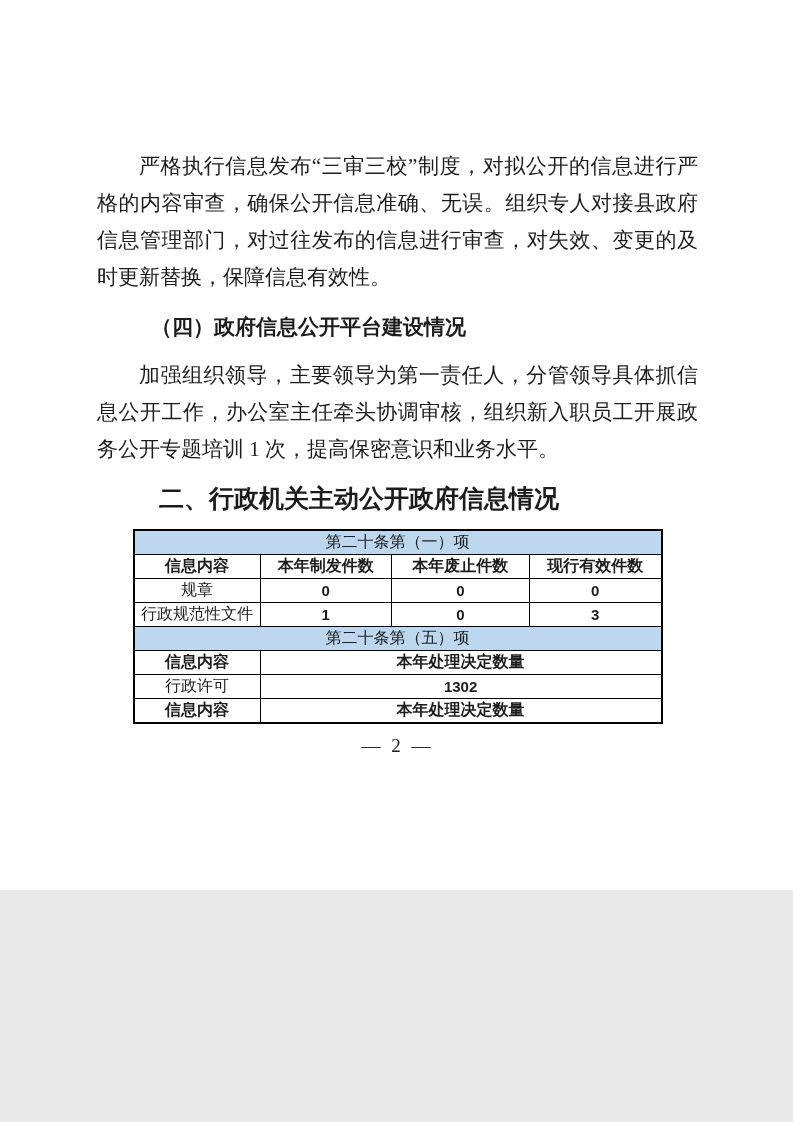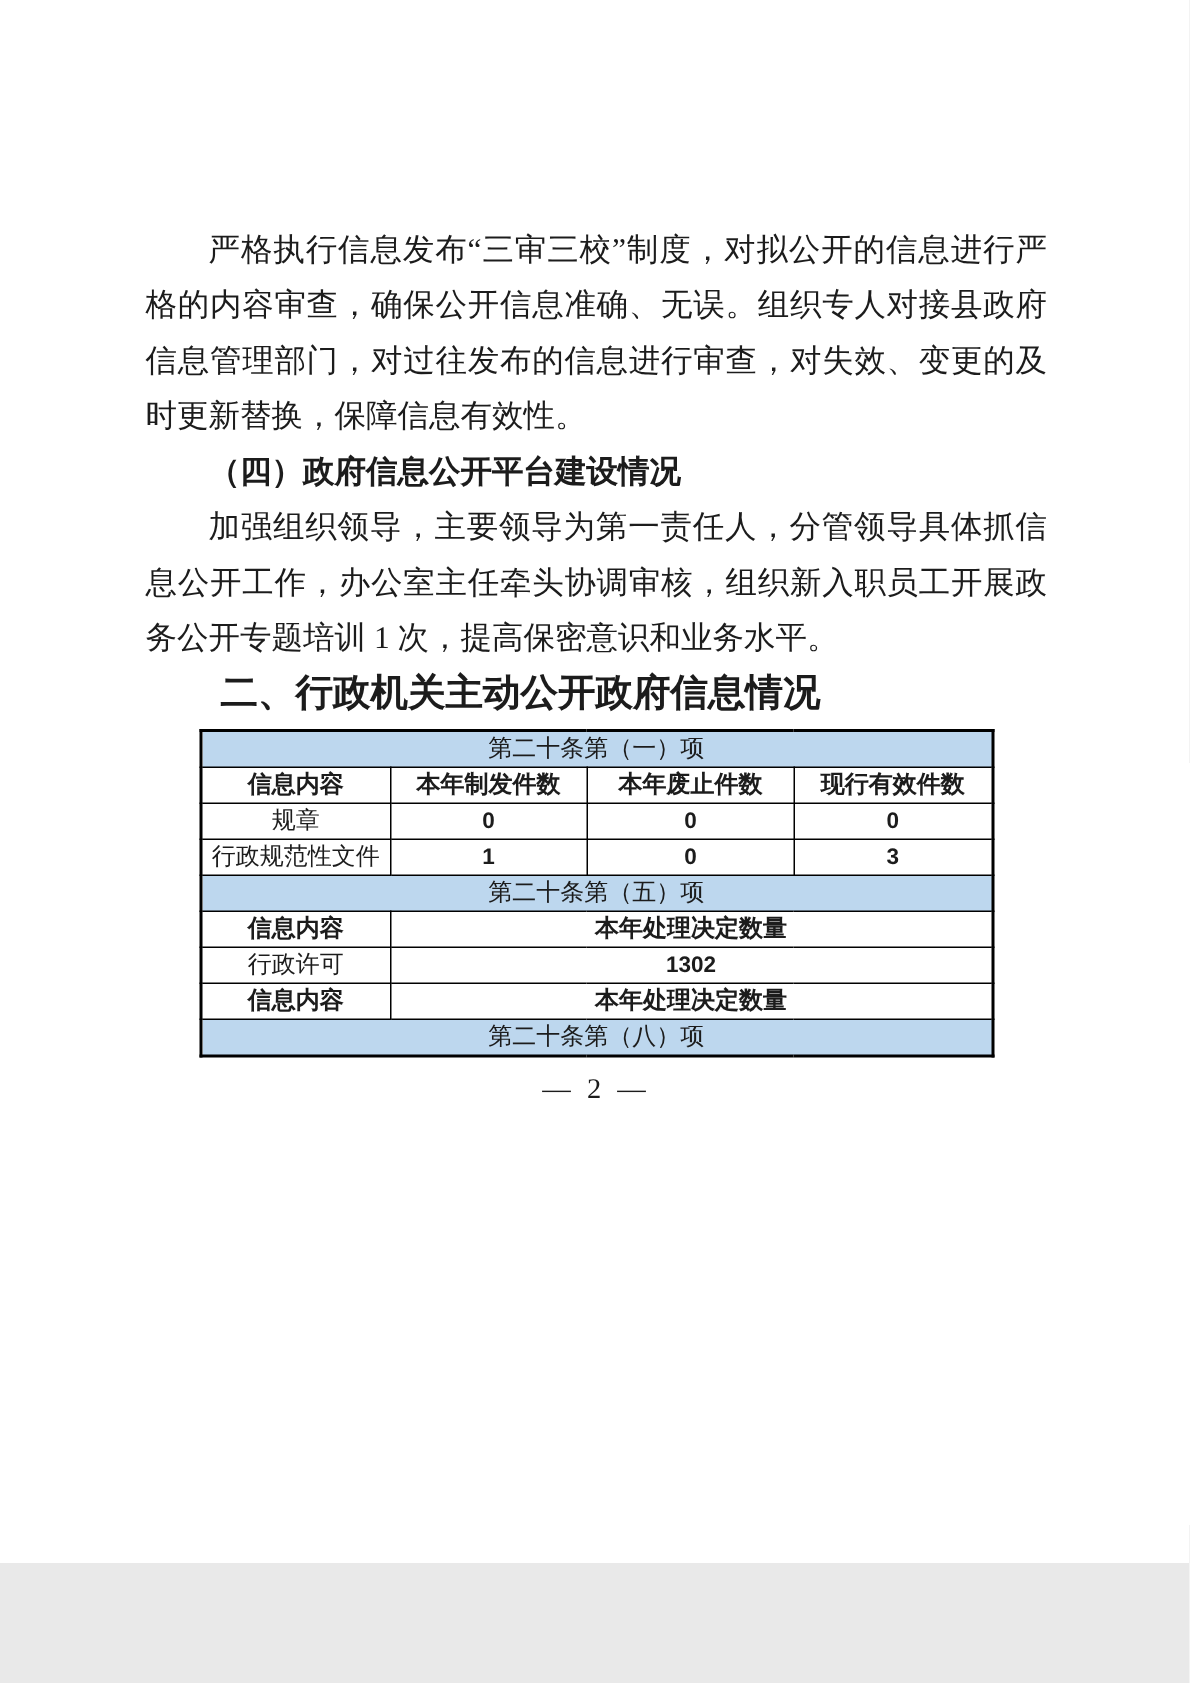--- a/index.html
+++ b/index.html
@@ -1,40 +1,40 @@
 <!DOCTYPE html>
 <html style="--band-blue: #BDD7EE; --border-col: #000000; --text-col: #1c1c1c;"><head>
 <meta charset="utf-8">
 <style>
   :root { --band-blue: #BDD7EE; --border-col: #000; --text-col: #1c1c1c; }
   * { box-sizing: border-box; }
   html, body { margin: 0; padding: 0; background: #e9e9e9; }
   .page {
-    width: 793px; height: 1042px;
+    width: 793px; height: 890px;
     margin: 0 auto;
     background: #ffffff;
     position: relative;
     font-family: "Liberation Serif", serif;
     color: var(--text-col);
     overflow: hidden;
   }
   .content { padding: 148px 95px 0 97px; }
   p.body {
     font-size: 21px;
     line-height: 37px;
     text-align: justify;
     text-indent: 2em;
     margin: 0;
     word-break: break-all;
   }
   .heading {
     font-size: 21px;
     line-height: 37px;
     font-weight: bold;
-    margin: 0;
+    margin: 12px;
     text-indent: 2em;
     font-family: "Liberation Sans", sans-serif;
   }
   .heading.section {
     font-size: 25px;
   }
   table.gov {
     width: 530px;
     margin: 5px auto 0 auto;
     border-collapse: collapse;
@@ -124,21 +124,18 @@
         <tr>
           <td class="label">行政许可</td>
           <td class="num" colspan="3">1302</td>
         </tr>
 
         <tr>
           <td class="hdr">信息内容</td>
           <td class="hdr" colspan="3">本年处理决定数量</td>
         </tr>
 
-        <tr>
-          <td class="band" colspan="4">第二十条第（八）项</td>
-        </tr>
       </tbody>
     </table>
 
     <div class="pagenum">— 2 —</div>
   </div>
 </div>
 
 </body></html>

